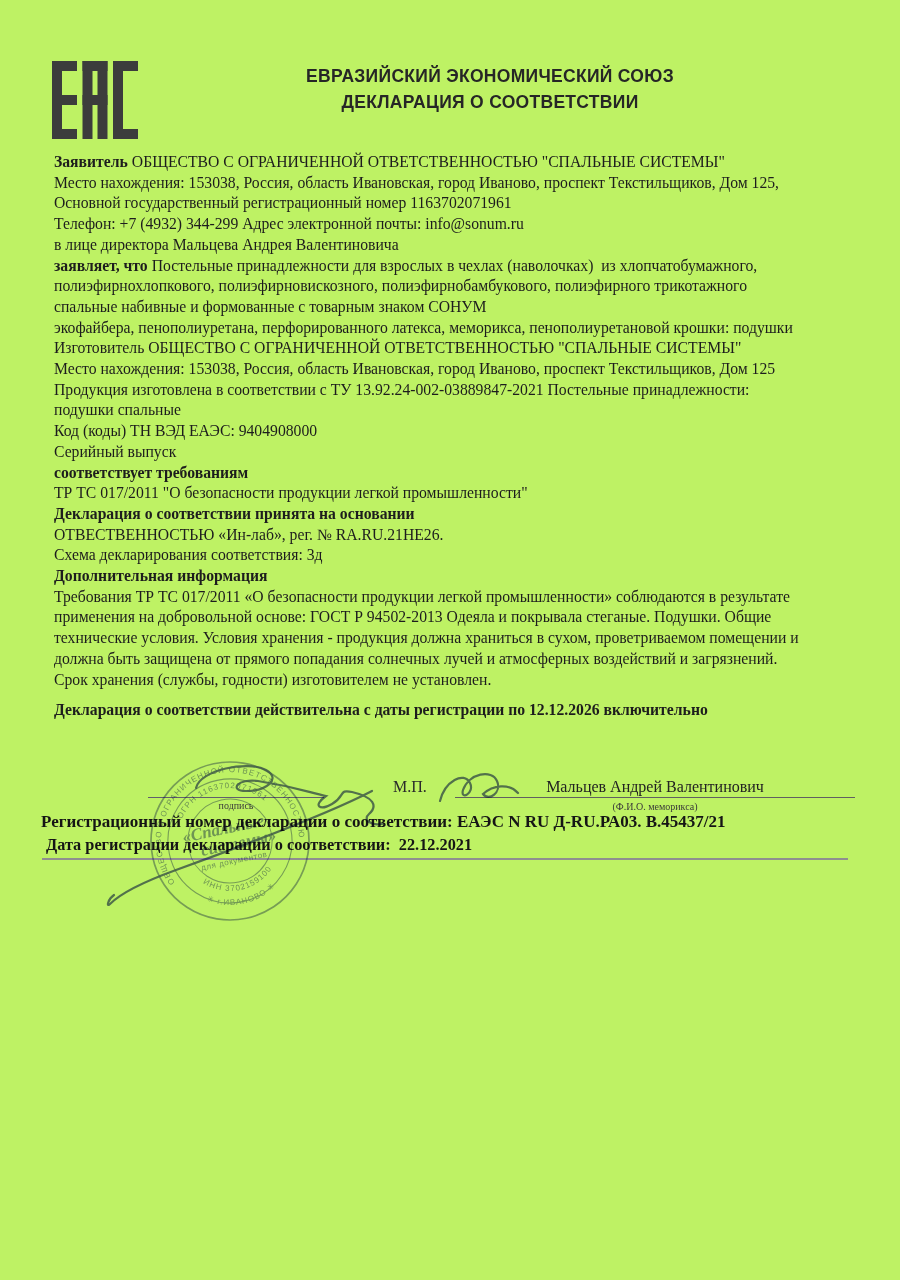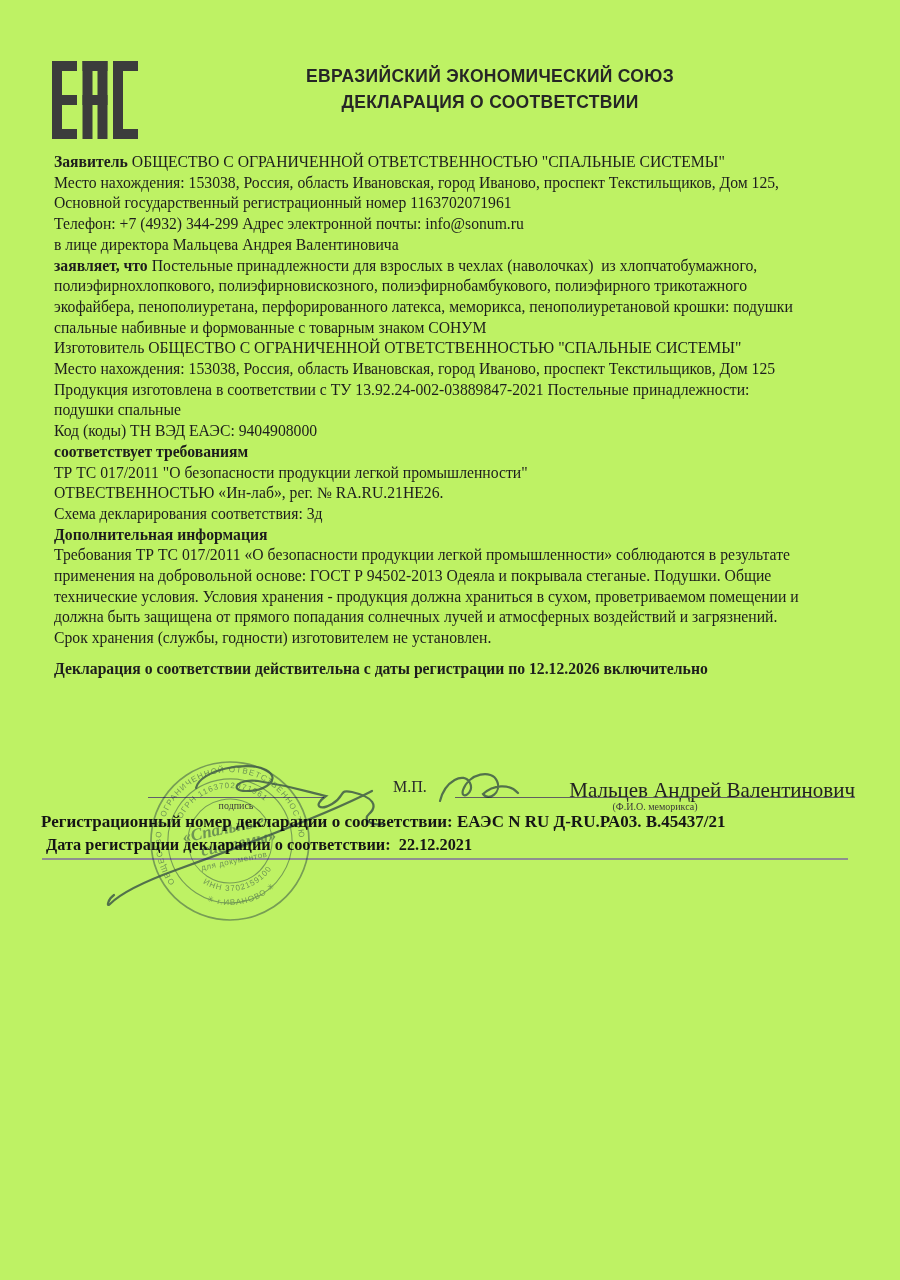--- a/index.html
+++ b/index.html
@@ -21,21 +21,21 @@
     font-size:15.7px;line-height:20.7px;color:#1d1d1d;
   }
   .doc-line b{font-weight:bold;}
   .doc-line.bold{font-weight:bold;}
   .doc-line.gap{margin-top:10px;}
   
   .mp-label{position:absolute;left:393px;top:778px;font-size:16px;color:#2a2a2a;}
   .sig-underline{position:absolute;left:148px;top:797px;width:176px;border-top:1.5px solid #60606c;}
   .sig-caption{position:absolute;left:148px;top:800px;width:176px;text-align:center;font-size:10px;color:#3a3a3a;}
   .fio-underline{position:absolute;left:455px;top:797px;width:400px;border-top:1.5px solid #606060;}
-  .fio-name{position:absolute;left:455px;top:778px;width:400px;text-align:right;font-size:21px;color:#222;}
+  .fio-name{position:absolute;left:455px;top:778px;width:400px;text-align:center;font-size:16px;color:#222;}
   .fio-caption{position:absolute;left:455px;top:801px;width:400px;text-align:center;font-size:10px;color:#3a3a3a;}
   
   .reg-number{position:absolute;left:41px;top:812px;font-size:17px;font-weight:bold;white-space:nowrap;color:#151515;}
   .reg-date{position:absolute;left:46px;top:835px;font-size:16.3px;font-weight:bold;white-space:nowrap;color:#151515;}
   .bottom-rule{position:absolute;left:42px;top:858px;width:806px;height:0;border-top:2px solid #8f8f8f;}
   
   .ink-overlay{position:absolute;left:0;top:0;width:900px;height:1280px;mix-blend-mode:multiply;pointer-events:none;}
   .stamp-ring-text{font-family:"Liberation Sans",sans-serif;font-size:8px;letter-spacing:1.1px;fill:#7d88c8;}
   .stamp-ring-text2{font-family:"Liberation Sans",sans-serif;font-size:8px;letter-spacing:1px;fill:#7d88c8;}
   .stamp-center-big{font-family:"Liberation Serif",serif;font-style:italic;font-weight:bold;font-size:17px;fill:#7d88c8;}
@@ -73,29 +73,31 @@
   </div>
 
   <div class="doc-body">
       <p class="doc-line"><b>Заявитель </b><span>ОБЩЕСТВО С ОГРАНИЧЕННОЙ ОТВЕТСТВЕННОСТЬЮ "СПАЛЬНЫЕ СИСТЕМЫ"</span></p>
       <p class="doc-line"><span>Место нахождения: 153038, Россия, область Ивановская, город Иваново, проспект Текстильщиков, Дом 125,</span></p>
       <p class="doc-line"><span>Основной государственный регистрационный номер 1163702071961</span></p>
       <p class="doc-line"><span>Телефон: +7 (4932) 344-299 Адрес электронной почты: info@sonum.ru</span></p>
       <p class="doc-line"><span>в лице директора Мальцева Андрея Валентиновича</span></p>
       <p class="doc-line"><b>заявляет, что </b><span>Постельные принадлежности для взрослых в чехлах (наволочках)&nbsp; из хлопчатобумажного,</span></p>
       <p class="doc-line"><span>полиэфирнохлопкового, полиэфирновискозного, полиэфирнобамбукового, полиэфирного трикотажного</span></p>
+      <p class="doc-line"><span>спальные набивные и формованные с товарным знаком СОНУМ</span></p>
       <p class="doc-line"><span>экофайбера, пенополиуретана, перфорированного латекса, меморикса, пенополиуретановой крошки: подушки</span></p>
-      <p class="doc-line"><span>спальные набивные и формованные с товарным знаком СОНУМ</span></p>
       <p class="doc-line"><span>Изготовитель ОБЩЕСТВО С ОГРАНИЧЕННОЙ ОТВЕТСТВЕННОСТЬЮ "СПАЛЬНЫЕ СИСТЕМЫ"</span></p>
       <p class="doc-line"><span>Место нахождения: 153038, Россия, область Ивановская, город Иваново, проспект Текстильщиков, Дом 125</span></p>
       <p class="doc-line"><span>Продукция изготовлена в соответствии с ТУ 13.92.24-002-03889847-2021 Постельные принадлежности:</span></p>
       <p class="doc-line"><span>подушки спальные</span></p>
       <p class="doc-line"><span>Код (коды) ТН ВЭД ЕАЭС: 9404908000</span></p>
+      <p class="doc-line"><span>Серийный выпуск</span></p>
       <p class="doc-line bold"><span>соответствует требованиям</span></p>
       <p class="doc-line"><span>ТР ТС 017/2011 "О безопасности продукции легкой промышленности"</span></p>
+      <p class="doc-line bold"><span>Декларация о соответствии принята на основании</span></p>
       <p class="doc-line"><span>ОТВЕСТВЕННОСТЬЮ «Ин-лаб», рег. № RA.RU.21НЕ26.</span></p>
       <p class="doc-line"><span>Схема декларирования соответствия: 3д</span></p>
       <p class="doc-line bold"><span>Дополнительная информация</span></p>
       <p class="doc-line"><span>Требования ТР ТС 017/2011 «О безопасности продукции легкой промышленности» соблюдаются в результате</span></p>
       <p class="doc-line"><span>применения на добровольной основе: ГОСТ Р 94502-2013 Одеяла и покрывала стеганые. Подушки. Общие</span></p>
       <p class="doc-line"><span>технические условия. Условия хранения - продукция должна храниться в сухом, проветриваемом помещении и</span></p>
       <p class="doc-line"><span>должна быть защищена от прямого попадания солнечных лучей и атмосферных воздействий и загрязнений.</span></p>
       <p class="doc-line"><span>Срок хранения (службы, годности) изготовителем не установлен.</span></p>
       <p class="doc-line bold gap"><span>Декларация о соответствии действительна с даты регистрации по 12.12.2026 включительно</span></p>
     </div>

